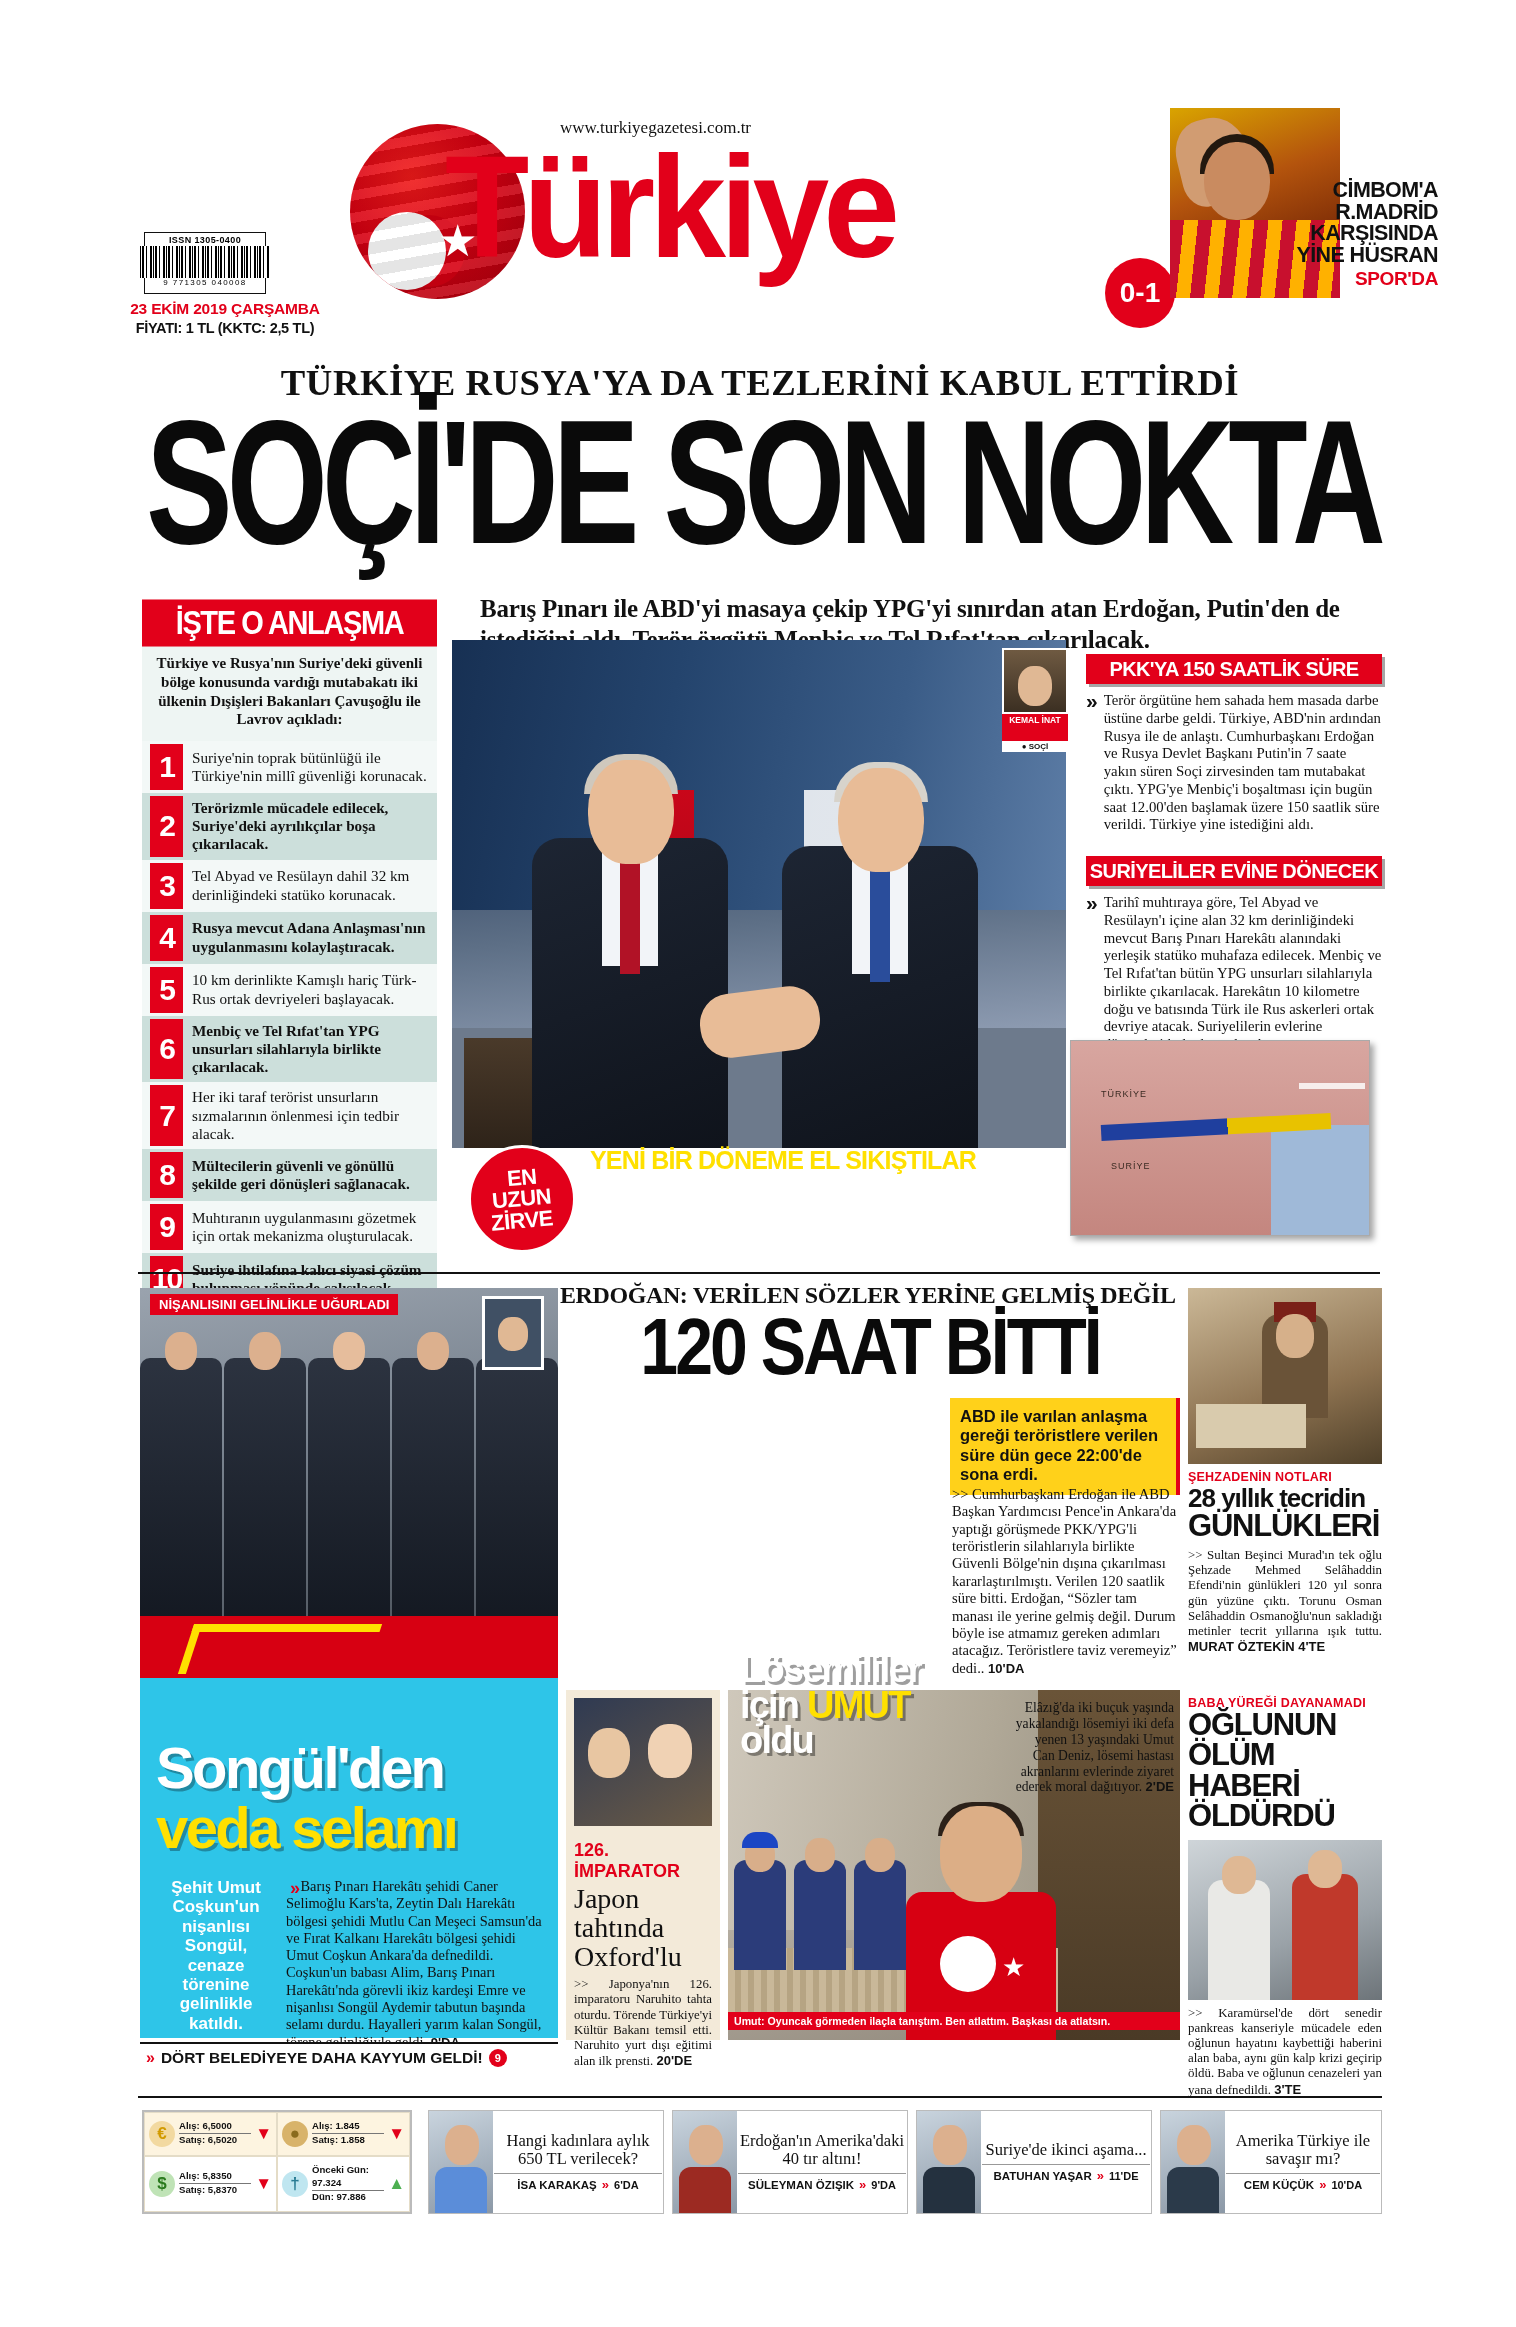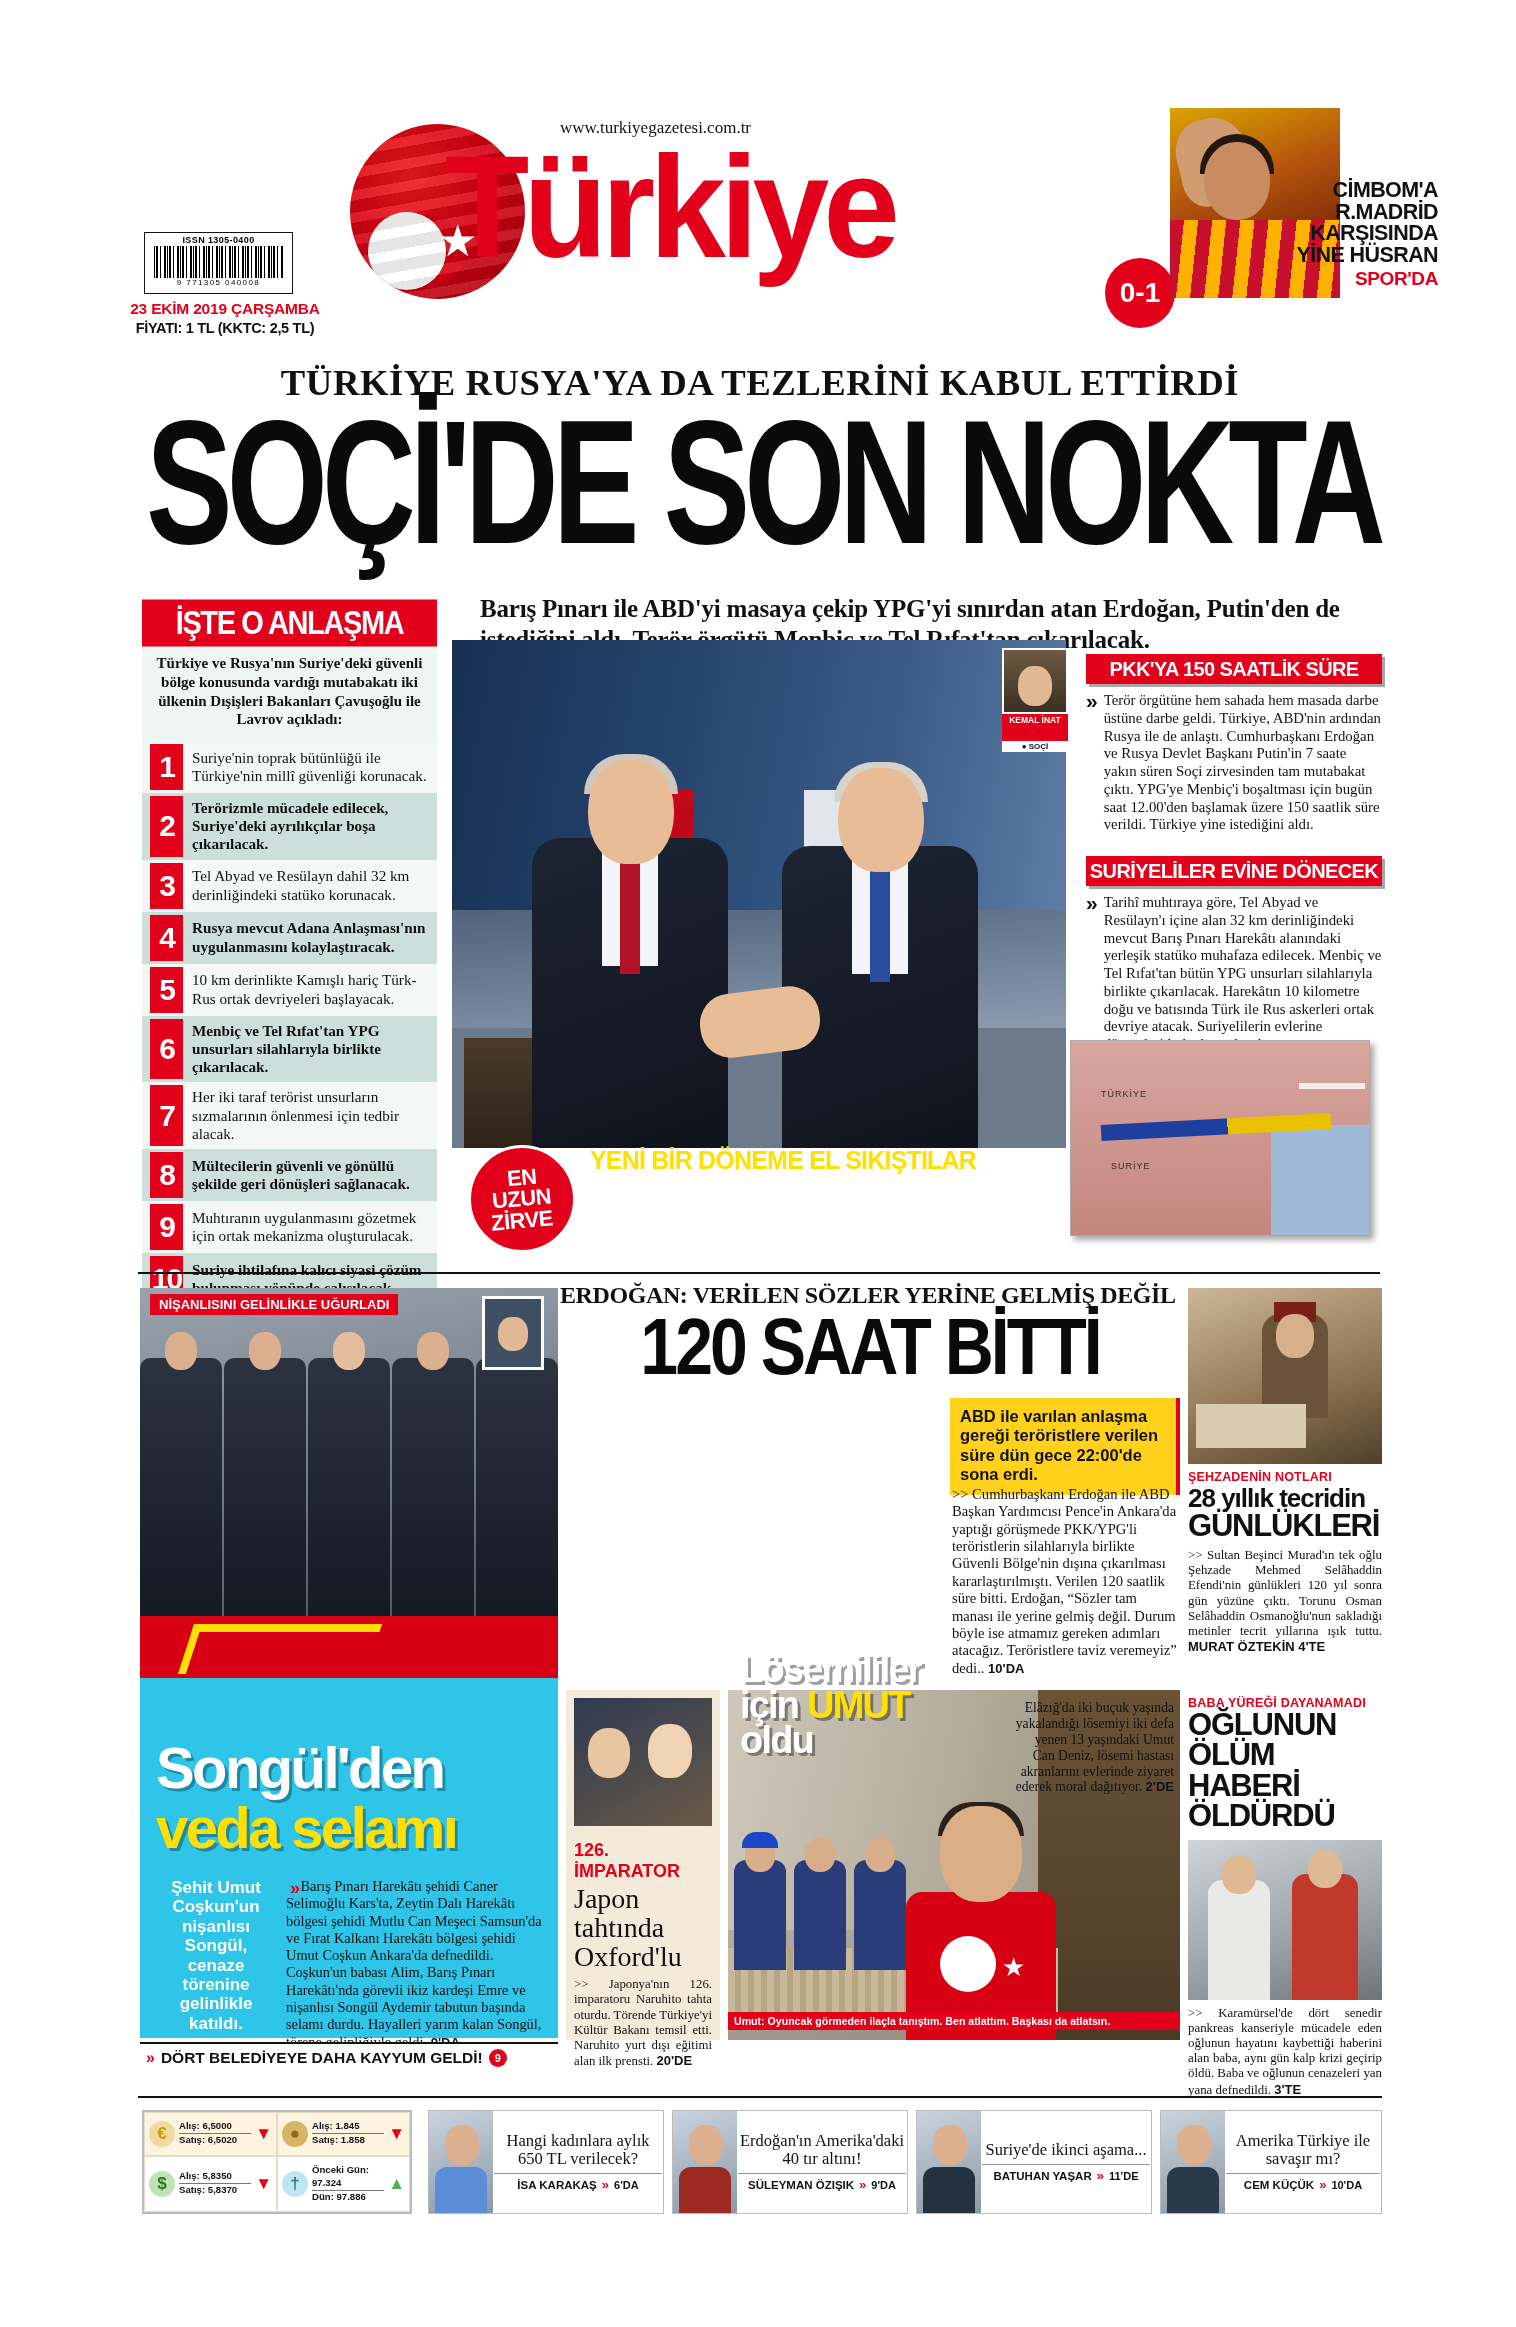--- a/index.html
+++ b/index.html
@@ -8,21 +8,21 @@
     background: #ffffff;
     font-family: "Liberation Serif", serif;
     position: relative;
     overflow: hidden;
   }
   .page { position: relative; width: 1516px; height: 2327px; background:#fff; }
 
   
   .masthead { position:absolute; left:0; top:0; width:1516px; height:370px; }
   .issn-box {
-    position:absolute; left:144px; top:232px; width:149px; height:62px;
+    position:absolute; left:144px; top:232px; width:122px; height:62px;
     border:1.5px solid #111; background:#fff;
     display:flex; flex-direction:column; align-items:center; justify-content:flex-start;
     padding-top:2px;
   }
   .issn-text { font-family:"Liberation Sans", sans-serif; font-size:9px; font-weight:700; letter-spacing:.4px; color:#000; }
   .barcode { width:130px; height:32px; margin-top:1px;
     background: repeating-linear-gradient(to right,#000 0 1px,#fff 1px 2px,#000 2px 4px,#fff 4px 6px,#000 6px 7px,#fff 7px 10px,#000 10px 12px,#fff 12px 13px);
   }
   .barcode-num { font-family:"Liberation Sans", sans-serif; font-size:8px; letter-spacing:1.4px; color:#000; }
   .pub-date { position:absolute; left:110px; top:300px; width:230px; text-align:center;

